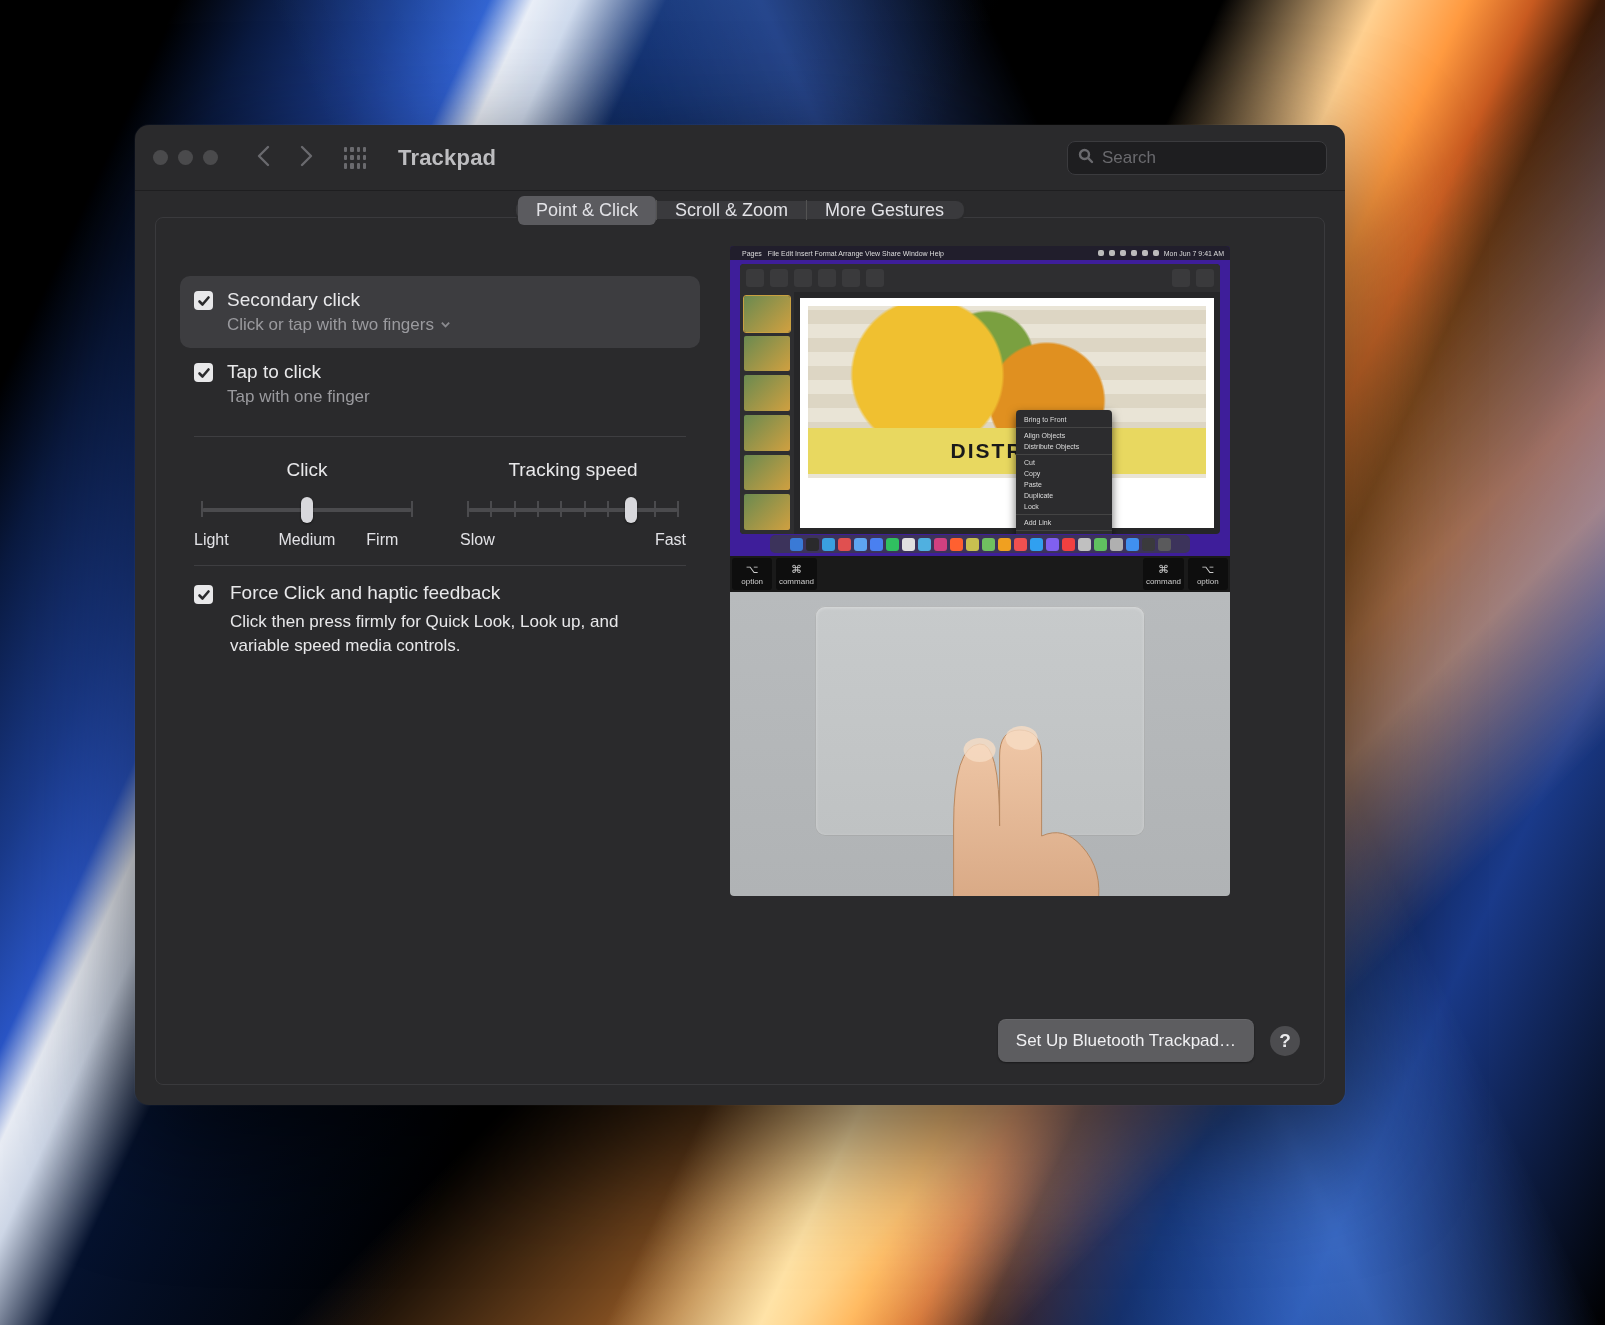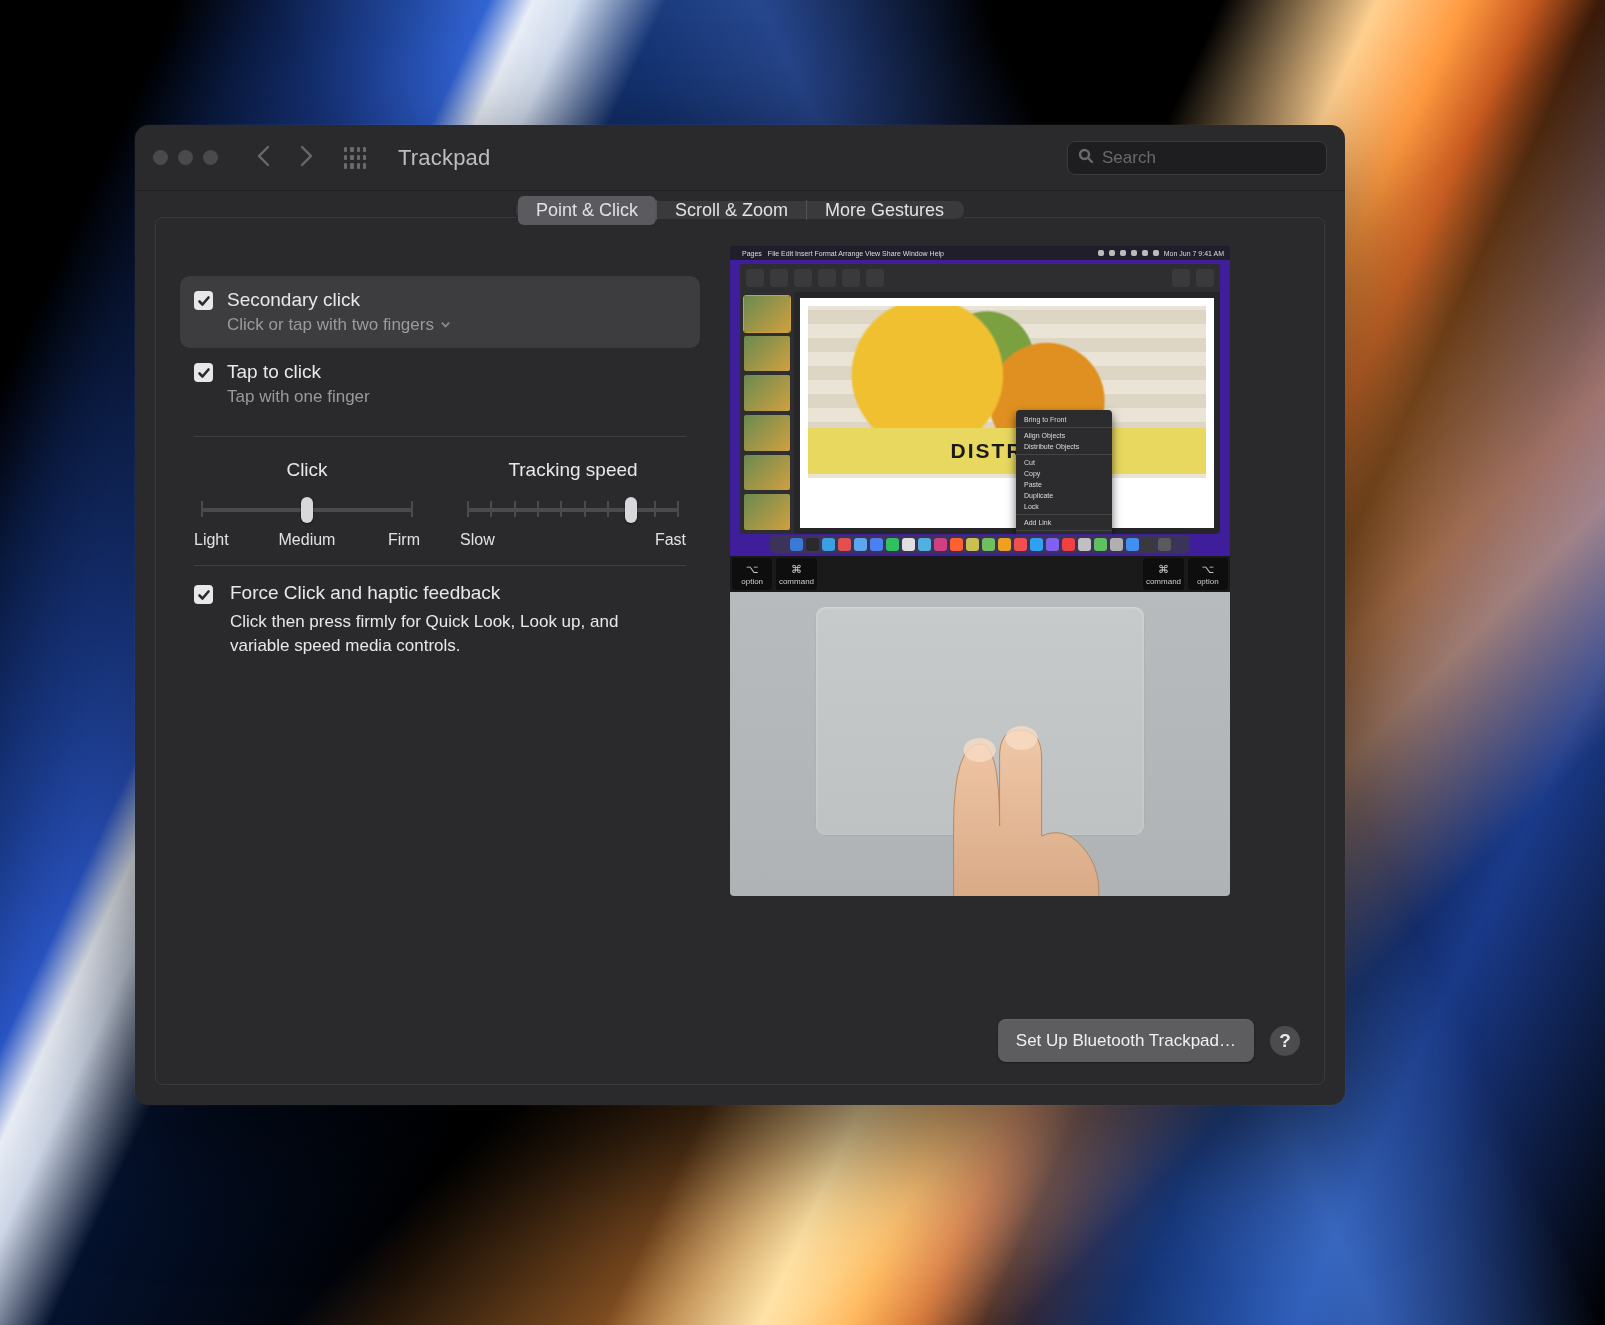--- a/index.html
+++ b/index.html
@@ -59,21 +59,21 @@
   .traffic { display: flex; gap: 10px; padding-right: 18px; }
   .traffic .dot {
     width: 15px; height: 15px; border-radius: 50%;
     background: #4a4a4c;
   }
   .nav-arrows { display: flex; gap: 22px; padding: 0 18px 0 8px; }
   .nav-arrows svg { width: 20px; height: 24px; }
   .dim-stroke { stroke: #6a6a6e; stroke-width: 2.4; fill: none; stroke-linecap: round; stroke-linejoin: round; }
   .apps-icon { width: 22px; height: 22px; margin-right: 22px; display: grid; grid-template-columns: repeat(4,1fr); grid-template-rows: repeat(3,1fr); gap: 3px; }
   .apps-icon span { background: #6a6a6e; border-radius: 1px; }
-  .title { color: #bdbdc0; font-size: 22px; font-weight: 400; letter-spacing: .2px; }
+  .title { color: #bdbdc0; font-size: 22px; font-weight: 700; letter-spacing: .2px; }
   .spacer { flex: 1; }
   .search-field {
     width: 260px; height: 34px;
     background: #1e1e20;
     border: 1px solid #3b3b3e;
     border-radius: 8px;
     display: flex; align-items: center;
     padding: 0 10px; gap: 8px;
   }
   .search-field svg { width: 16px; height: 16px; }
@@ -166,21 +166,21 @@
   .tick { position: absolute; top: 6px; width: 2px; height: 16px; background: #4b4b4e; }
   .thumb {
     position: absolute; top: 50%; width: 12px; height: 26px;
     margin-left: -6px; margin-top: -13px;
     background: #d8d8dc; border-radius: 6px;
     box-shadow: 0 1px 2px rgba(0,0,0,.5);
   }
   .slider-labels { display: flex; justify-content: space-between; color: #e2e2e6; font-size: 16px; margin-top: 6px; padding: 0 0px; }
   .slider-labels.three span { flex: 1; text-align: center; }
   .slider-labels.three span:first-child { text-align: left; }
-  .slider-labels.three span:last-child { text-align: right; }
+  .slider-labels.three span:last-child { }
 
   .force-row {
     display: flex; align-items: flex-start;
     padding: 0 14px; gap: 17px;
   }
   .force-text .t1 { color: #e8e8ea; font-size: 19px; font-weight: 500; }
   .force-text .t2 { color: #e8e8ea; font-size: 17px; line-height: 24px; margin-top: 6px; max-width: 440px; }
 
   
   .right-col { flex: 1; padding-top: 4px; }

